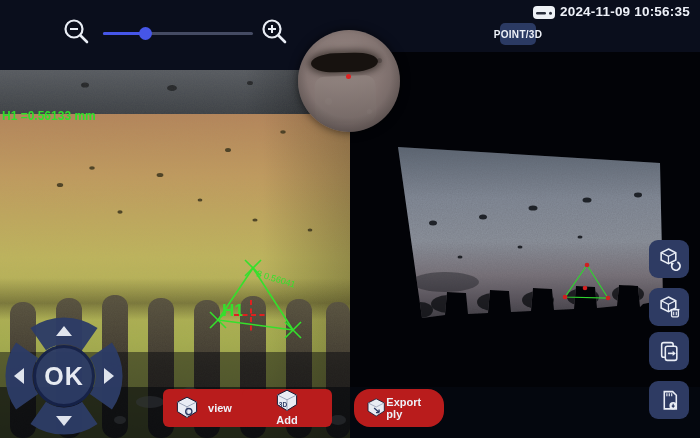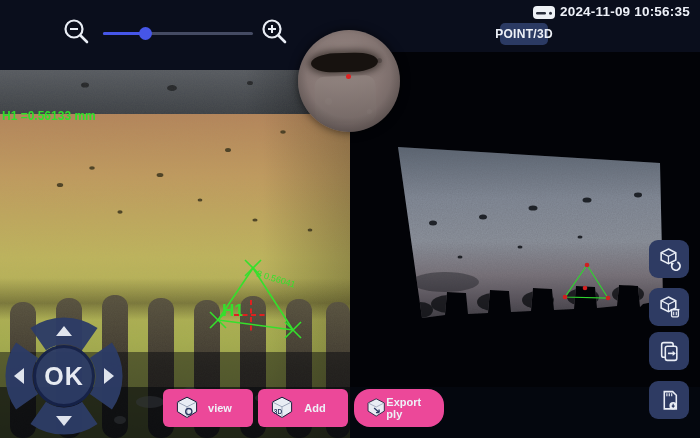--- a/index.html
+++ b/index.html
@@ -20,22 +20,22 @@
   
   .mag { position:absolute; top:17px; }
   .mag.minus { left:62px; } .mag.plus { left:260px; }
   .slider-track { position:absolute; left:103px; top:32px; width:150px; height:3px;
                   background:#454b63; border-radius:2px; }
   .slider-fill  { position:absolute; left:0; top:0; height:3px; width:45px; background:#4656e8; border-radius:2px; }
   .slider-thumb { position:absolute; left:139px; top:27px; width:13px; height:13px;
                   border-radius:50%; background:#4656e8; }
 
   
-  .mode-btn { position:absolute; left:500px; top:23px; width:48px; height:22px;
-              background:#2b3a63; border-radius:5px; color:#eef1f8; font-size:12px; font-weight:bold;
+  .mode-btn { position:absolute; left:500px; top:23px; width:36px; height:22px;
+              background:#2b3a63; border-radius:5px; color:#eef1f8; font-size:10px; font-weight:bold;
               display:flex; align-items:center; justify-content:center; letter-spacing:.3px; }
 
   
   .inset { position:absolute; left:298px; top:30px; width:102px; height:102px; border-radius:50%;
            background:
              radial-gradient(circle at 30% 70%, rgba(255,255,255,.10) 0 3px, rgba(0,0,0,0) 4px),
              radial-gradient(circle at 70% 80%, rgba(255,255,255,.12) 0 2px, rgba(0,0,0,0) 3px),
              radial-gradient(circle at 20% 35%, rgba(0,0,0,.25) 0 2px, rgba(0,0,0,0) 3px),
              radial-gradient(circle at 80% 30%, rgba(0,0,0,.22) 0 2px, rgba(0,0,0,0) 3px),
              radial-gradient(circle at 45% 38%, #9d8d89 0%, #857673 45%, #6b5f5d 80%, #544d4b 100%);
@@ -46,24 +46,24 @@
   .inset .face { position:absolute; left:17%; top:45%; width:60%; height:46%;
                  background:linear-gradient(#8f827e, #746865); border-radius:10px;
                  transform:rotate(-2deg); opacity:.8; }
   .inset .red-dot { position:absolute; left:47%; top:43%; width:5px; height:5px;
                     border-radius:50%; background:#d22; }
   .inset .vignette { position:absolute; inset:0; border-radius:50%;
                      background:radial-gradient(circle at 50% 45%, rgba(0,0,0,0) 55%, rgba(0,0,0,.4) 100%); }
 
   
   .action-bar { position:absolute; left:0; top:389px; width:700px; height:38px; }
-  .abtn { position:absolute; top:0; height:38px; width:90px; background:#ec4899; border-radius:6px;
+  .abtn { position:absolute; top:0; height:38px; width:90px; background:#b91c1c; border-radius:6px;
           display:flex; align-items:center; padding:0 12px 0 12px; }
   .abtn .lbl { margin:auto; color:#eef1f8; font-size:11px; font-weight:bold; }
-  .abtn.b0 { left:163px; } .abtn.b1 { left:258px; } .abtn.b2 { left:354px;border-radius:16px; }
+  .abtn.b0 { left:163px; } .abtn.b1 { left:242px;flex-direction:column; } .abtn.b2 { left:354px;border-radius:16px; }
 
   
   .sbtn { position:absolute; left:649px; width:40px; height:38px; background:#2e3b63;
           border-radius:9px; display:flex; align-items:center; justify-content:center; z-index:7; }
   .sbtn.s0 { top:240px; } .sbtn.s1 { top:288px; } .sbtn.s2 { top:332px; } .sbtn.s3 { top:381px; }
 
   
   .dpad { position:absolute; left:4px; top:314px; width:120px; height:124px; z-index:8; opacity:.96; }
 
   svg text { font-family:"Liberation Sans", sans-serif; }

